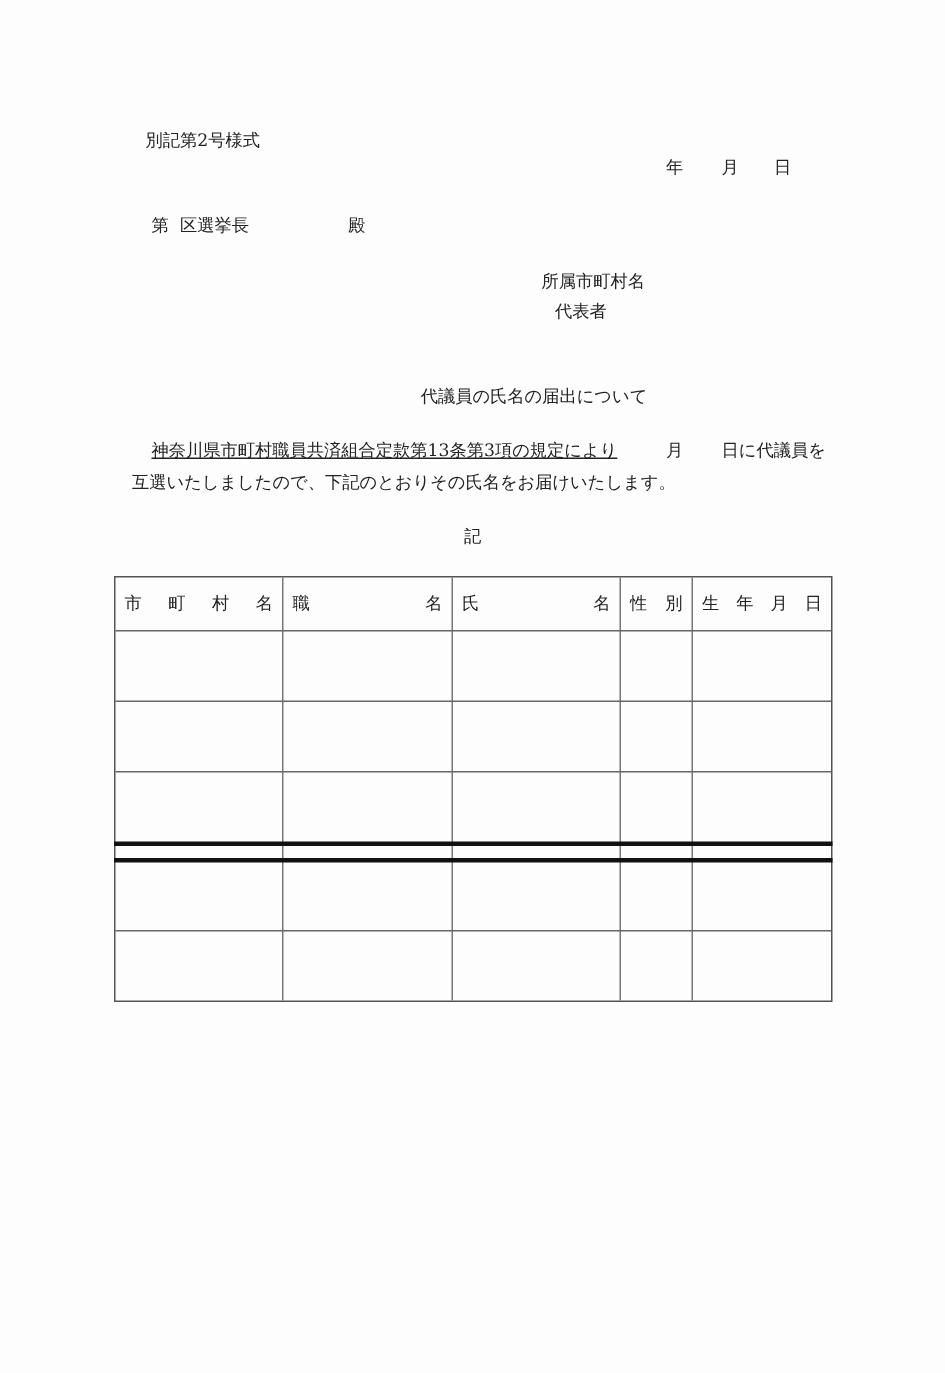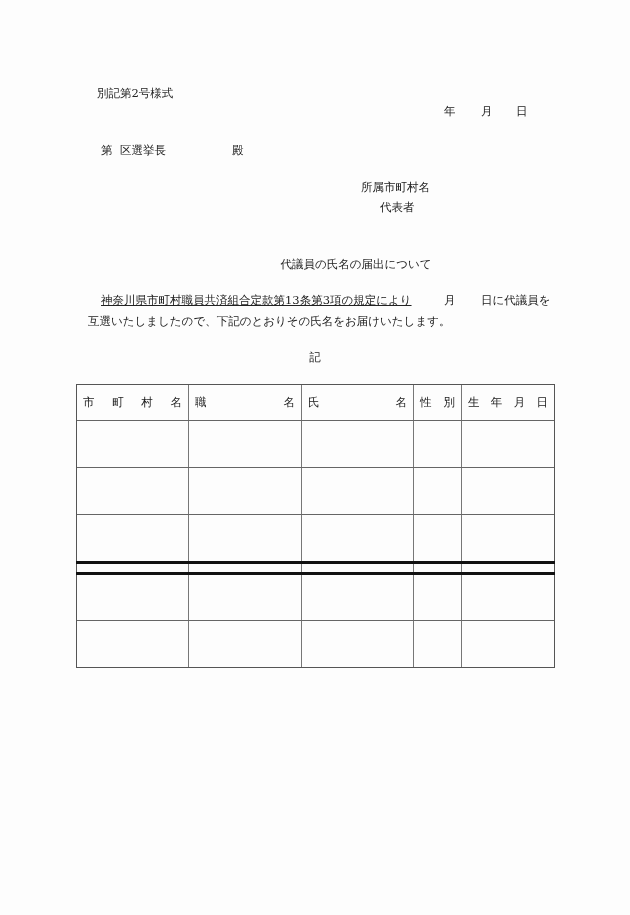--- a/index.html
+++ b/index.html
@@ -5,21 +5,21 @@
     html, body { margin:0; padding:0; background:#fdfdfd; }
     body { width:630px; height:915px; position:relative; overflow:hidden;
       font-family:"DejaVu Serif","Liberation Serif",serif; color:#222; font-size:11.5px; }
     .abs { position:absolute; white-space:nowrap; }
     .form-id { left:77px; top:86px;margin-left:20px; }
     .date { top:104px; }
     .date-year { left:444px; } .date-month { left:481px; } .date-day { left:516px; }
     .addressee { top:143px; }
     .addr-dai { left:101px; } .addr-ku { left:120px; } .addr-tono { left:232px; }
     .sender-muni { left:361px; top:180px; }
-    .sender-rep { left:380px; top:200px; }
+    .sender-rep { left:370px; top:200px; }
     .title { left:0; width:630px; text-align:center; top:257px;margin-left:41px; }
     .body1 { left:101px; top:293px;text-decoration:underline; }
     .body1-month { left:444px; top:293px; }
     .body1-rest { left:481px; top:293px; }
     .body2 { left:88px; top:314px;text-align:center; }
     .ki { left:0; width:630px; text-align:center; top:350px; }
     .table { position:absolute; left:76px; top:384px; width:479px; height:284px;
       border:1px solid #555; box-sizing:border-box; }
     .vline { position:absolute; top:0; bottom:0; width:1px; background:#777; }
     .hline { position:absolute; left:0; right:0; height:1px; background:#666; }

